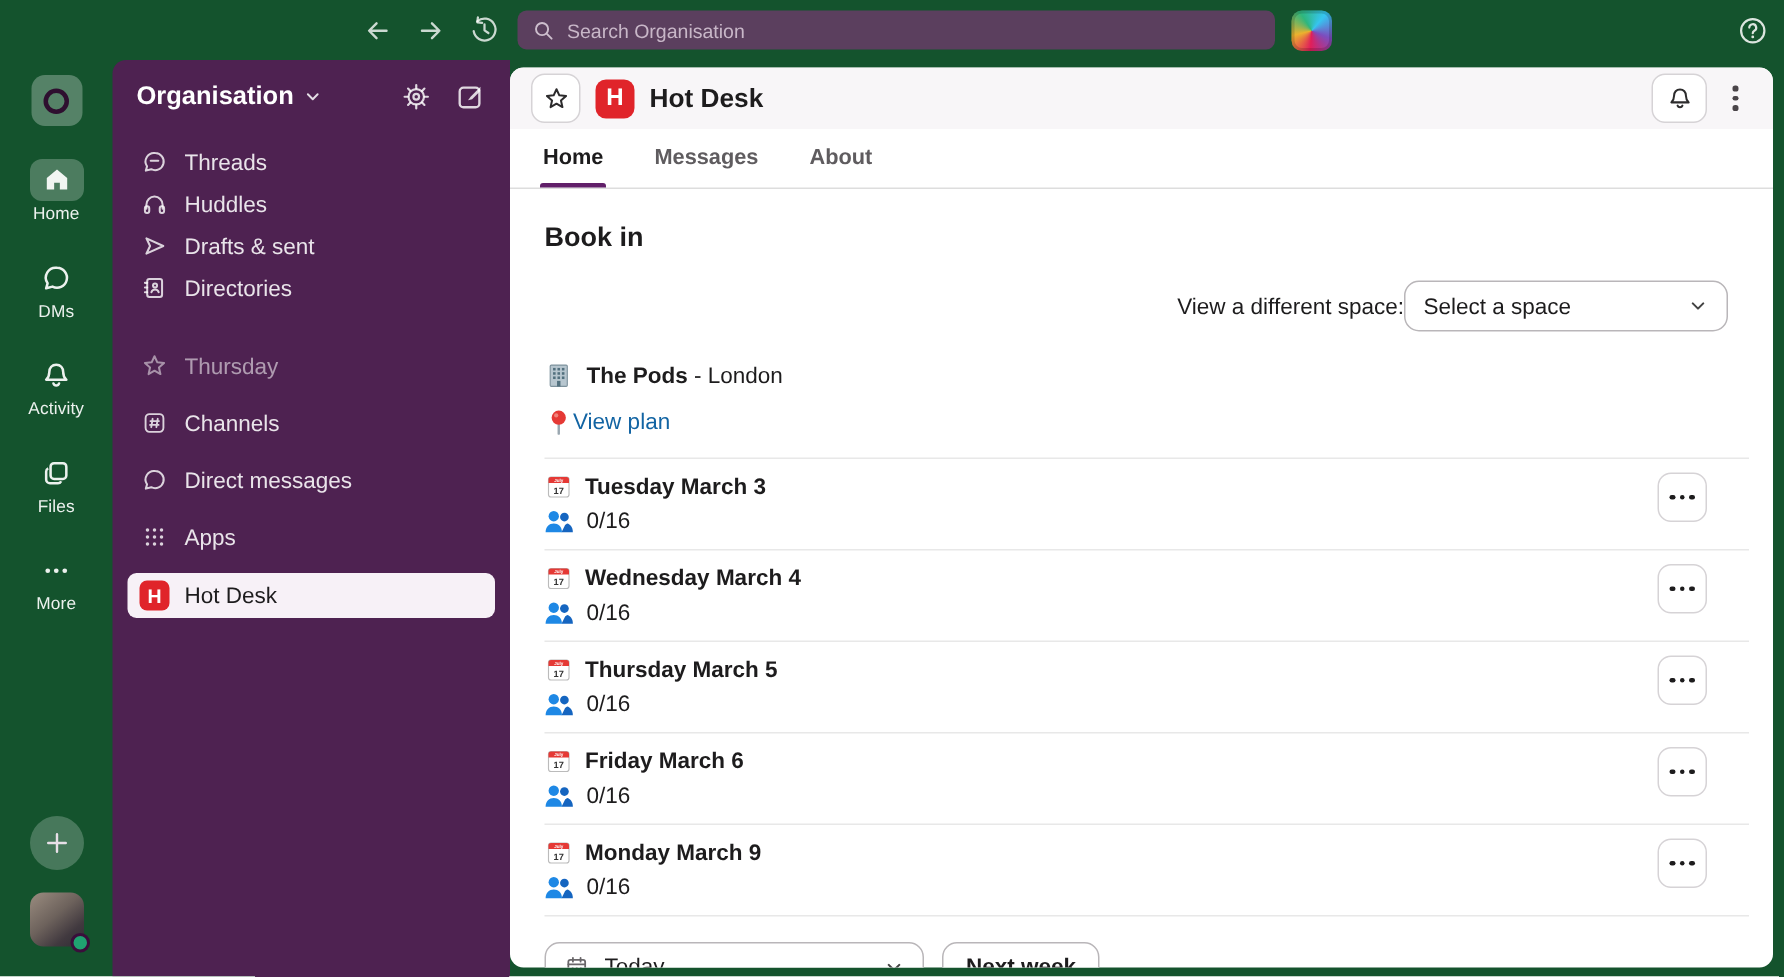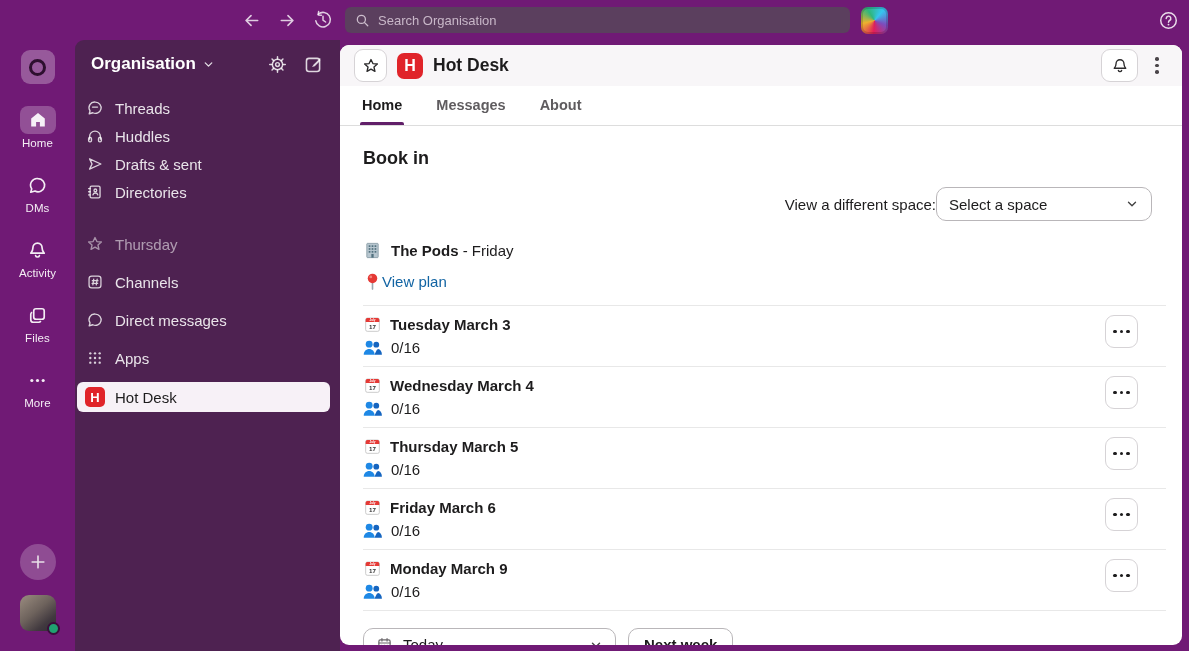--- a/index.html
+++ b/index.html
@@ -1,18 +1,18 @@
 <!DOCTYPE html>
 <html><head>
 <meta charset="utf-8">
 <style>
   * { margin:0; padding:0; box-sizing:border-box; }
   html,body { width:1189px; height:651px; }
   body { font-family:"Liberation Sans", sans-serif; }
-  .app { position:relative; width:1189px; height:651px; background:#701a75; overflow:hidden; }
+  .app { position:relative; width:1189px; height:651px; background:#14532d; overflow:hidden; }
 
   
   .topbar { position:absolute; top:0; left:0; right:0; height:40px; }
   .nav-btns { position:absolute; left:238px; top:0; height:40px; display:flex; align-items:center; gap:10px; color:rgba(255,255,255,.78); }
   .icon-btn { width:26px; height:26px; display:flex; align-items:center; justify-content:center; border-radius:6px; cursor:pointer; background:transparent; border:none; color:inherit; }
   .searchbar { position:absolute; left:345px; top:7px; width:505px; height:26px; background:#5b3f5e; border-radius:6px; display:flex; align-items:center; padding:0 10px; gap:8px; color:#cdbecd; }
   .searchbar input { background:transparent; border:none; outline:none; color:#e6dce6; font-size:13px; width:100%; font-family:inherit; }
   .searchbar input::placeholder { color:#c8b7c8; }
   .topbar-avatar { position:absolute; left:861px; top:7px; width:27px; height:27px; border-radius:7px;
      background:conic-gradient(from 40deg,#36c5f0,#7c4dbe,#e01e5a,#ecb22e,#2eb67d,#36c5f0); box-shadow:inset 0 0 0 2px rgba(0,0,0,.15); }
@@ -31,21 +31,21 @@
   .rail-avatar { position:relative; width:36px; height:36px; border-radius:9px; cursor:pointer;
      background:linear-gradient(140deg,#9b8d80 0%,#6d625c 45%,#41393f 75%,#2e2c34 100%); }
   .presence { position:absolute; right:-4px; bottom:-4px; width:13px; height:13px; border-radius:50%; background:#20a271; border:2.5px solid #3a0e3b; }
 
   
   .sidebar { position:absolute; left:75px; top:40px; width:265px; bottom:0; background:#4e2251; border-top-left-radius:9px; color:rgba(255,255,255,.88); }
   .sb-header { height:48px; display:flex; align-items:center; padding:0 14px 0 16px; }
   .sb-name { font-size:17px; font-weight:bold; color:#fff; }
   .sb-caret { margin-left:6px; color:rgba(255,255,255,.85); display:flex; }
   .sb-actions { margin-left:auto; display:flex; gap:10px; color:rgba(255,255,255,.82); }
-  .sb-nav { padding:6px 10px 0 2px; }
+  .sb-nav { padding:6px 10px 0 10px; }
   .sb-item { height:28px; display:flex; align-items:center; gap:10px; padding:0 8px; border-radius:6px; font-size:15px; cursor:pointer; }
   .sb-item .sb-icon { width:20px; display:flex; justify-content:center; color:rgba(255,255,255,.8); }
   .sb-item.dim { color:rgba(255,255,255,.55); }
   .sb-item.dim .sb-icon { color:rgba(255,255,255,.5); }
   .sb-item.gap-top { margin-top:24px; }
   .sb-item.spaced { margin-bottom:10px; }
   .sb-item.selected { background:#f7f1f7; color:#1d1c1d; height:30px; font-size:15px; }
   .appicon { width:20px; height:20px; border-radius:5px; background:#e0242a; color:#fff; font-weight:bold; font-size:13px; display:flex; align-items:center; justify-content:center; }
   .appicon.lg { width:26px; height:26px; border-radius:7px; font-size:16px; }
 
@@ -402,21 +402,21 @@
               <rect x="6" y="7.5" width="1.8" height="1.8"></rect>
                 <rect x="9.1" y="7.5" width="1.8" height="1.8"></rect>
                 <rect x="12.2" y="7.5" width="1.8" height="1.8"></rect>
               <rect x="6" y="10.5" width="1.8" height="1.8"></rect>
                 <rect x="9.1" y="10.5" width="1.8" height="1.8"></rect>
                 <rect x="12.2" y="10.5" width="1.8" height="1.8"></rect>
               <rect x="8.8" y="13.6" width="2.4" height="3.9"></rect>
             </g>
           </svg>
         </span>
-        <span><span class="loc-name">The Pods</span> <span>- Friday</span></span>
+        <span><span class="loc-name">The Pods</span> <span>- London</span></span>
       </div>
 
       <div class="plan-row">
         <span class="emoji">
           <svg width="19" height="19" viewBox="0 0 20 20">
             <path d="M10 11.5 L10 18" stroke="#9aa7b0" stroke-width="1.7" stroke-linecap="round"></path>
             <circle cx="10" cy="6.8" r="5" fill="#e53935"></circle>
             <circle cx="8.2" cy="5.2" r="1.5" fill="#f28b82" opacity="0.9"></circle>
           </svg>
         </span>

